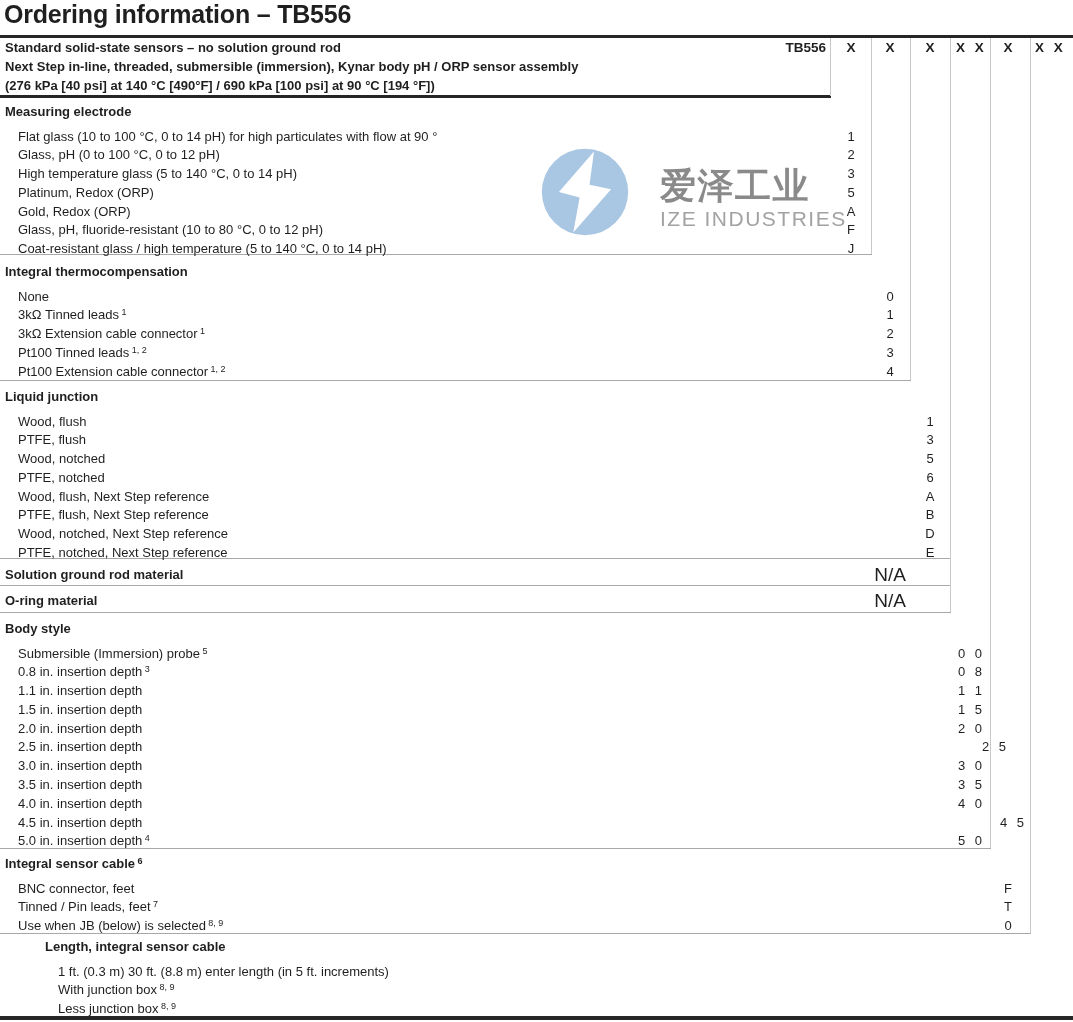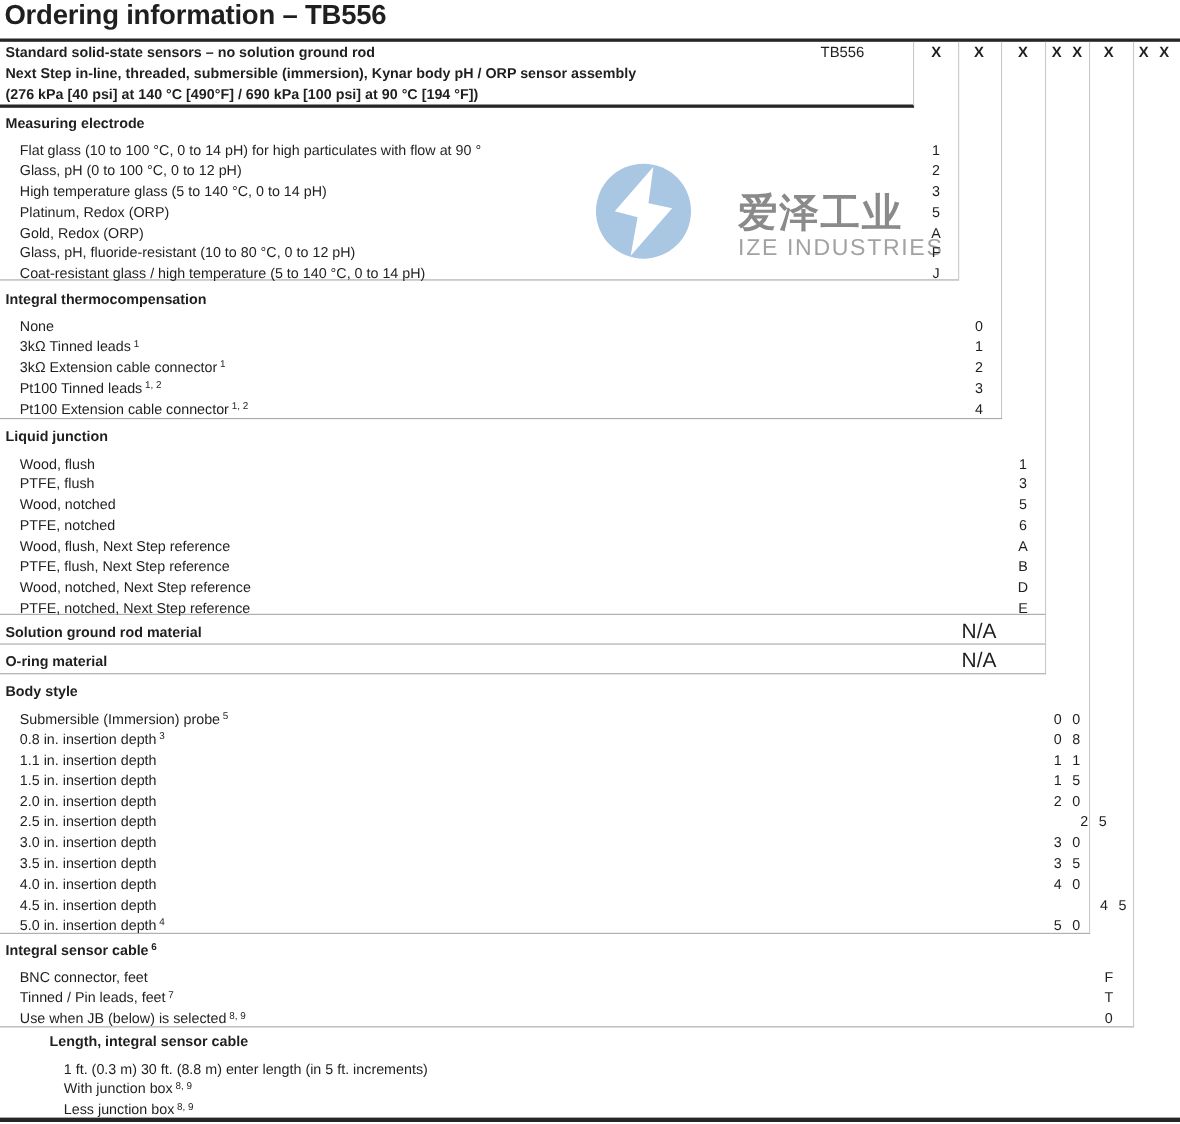--- a/index.html
+++ b/index.html
@@ -7,33 +7,33 @@
     position:relative;width:1073px;height:1022px;background:#ffffff;
     font-family:"Liberation Sans",sans-serif;color:#1f1f1f;overflow:hidden;
   }
   .t{position:absolute;}
   #title{left:4px;top:0px;font-size:25px;font-weight:bold;letter-spacing:-0.2px;margin:0;}
   .hline{position:absolute;left:0;}
   .thick{background:#262626;}
   .thin{background:#a8a8a8;height:1px;}
   .vline{position:absolute;width:1px;background:#c9c9c9;}
   #hdr{position:absolute;left:5px;top:39px;font-size:13px;font-weight:bold;line-height:18.8px;width:760px;}
-  #model{position:absolute;top:39px;left:746px;width:80px;text-align:left;font-weight:normal;font-size:13.5px;line-height:18px;}
+  #model{position:absolute;top:39px;left:746px;width:80px;text-align:right;font-weight:bold;font-size:13.5px;line-height:18px;}
   .xmark{position:absolute;top:39px;transform:translateX(-50%);font-weight:bold;font-size:13.5px;line-height:18px;white-space:nowrap;}
   .xmark.w2{word-spacing:6px;}
   .section{position:absolute;left:0;width:1073px;}
   .sec-h{font-weight:bold;font-size:13px;line-height:17px;height:24.5px;padding-left:5px;position:relative;box-sizing:border-box;}
   .row{position:relative;height:18.8px;font-size:13px;line-height:18.8px;padding-left:18px;white-space:nowrap;}
   .code{position:absolute;top:0;transform:translateX(-50%);white-space:nowrap;}
   .code.c4{word-spacing:6px;}
   .code.c6{word-spacing:8px;}
   .na{position:absolute;left:890px;top:0;transform:translateX(-50%);font-weight:normal;font-size:19px;line-height:17px;}
   sup{font-size:9px;position:relative;top:-4px;vertical-align:baseline;}
   
-  #wm{position:absolute;left:540px;top:146px;display:flex;align-items:flex-end;z-index:0;gap:11px;}
+  #wm{position:absolute;left:540px;top:146px;display:flex;align-items:center;z-index:0;}
   #wm-logo{flex:0 0 auto;}
   #wm-texts{margin-left:30px;margin-top:14px;}
   #wm-cn{font-size:36px;font-weight:bold;color:#8a8a8a;letter-spacing:1.5px;line-height:38px;white-space:nowrap;}
   #wm-en{font-size:21px;color:#a2a2a2;letter-spacing:1.5px;line-height:24px;margin-top:2px;white-space:nowrap;}
   .content-layer{position:relative;z-index:1;}
 </style>
 </head>
 <body>
 
 <div id="page">

